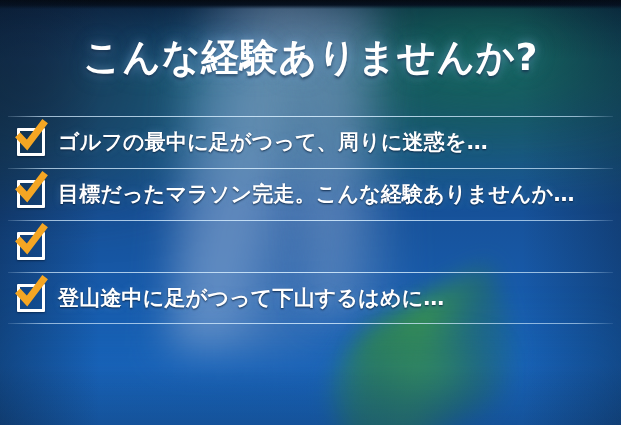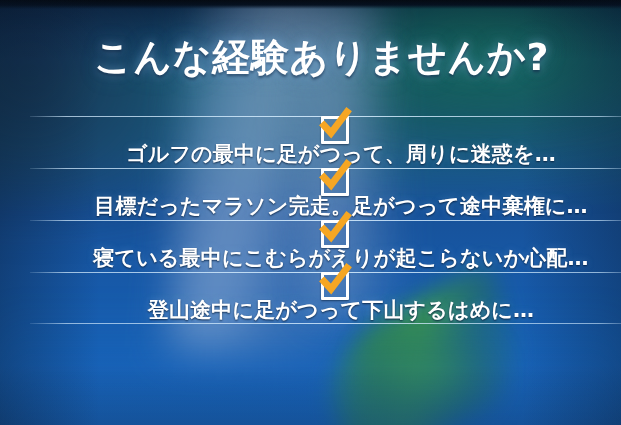--- a/index.html
+++ b/index.html
@@ -152,21 +152,20 @@
       linear-gradient(90deg, rgba(6,18,36,0.35) 0%, rgba(6,18,36,0) 16%,
                              rgba(6,18,36,0) 84%, rgba(6,18,36,0.30) 100%),
       linear-gradient(180deg, rgba(4,12,26,0.30) 0%, rgba(4,12,26,0) 14%,
                              rgba(4,12,26,0) 86%, rgba(4,12,26,0.22) 100%);
   }
 
   
   .content {
     position: absolute;
     inset: 0;
-    margin-left: 22px;
   }
 
   .headline {
     position: absolute;
     top: 38px;
     left: 0;
     width: 100%;
     text-align: center;
     color: #ffffff;
     font-size: 38px;
@@ -186,21 +185,20 @@
     left: 0;
     width: 621px;
   }
 
   .row {
     position: relative;
     height: 52px;
     display: flex;
     align-items: center;
     padding-left: 17px;
-    flex-direction: column;
   }
   .row::before {
     content: "";
     position: absolute;
     top: 0;
     left: 8px;
     width: 605px;
     height: 1px;
     background: linear-gradient(90deg,
       rgba(190,220,245,0.15) 0%,
@@ -292,31 +290,30 @@
         <span class="row-label">ゴルフの最中に足がつって、周りに迷惑を…</span>
       </div>
 
       <div class="row">
         <span class="check">
           <span class="box"></span>
           <svg viewBox="0 0 34 34" aria-hidden="true">
             <path d="M6 16.5 L13 24 L29 3" fill="none" stroke="#f5a623" stroke-width="7" stroke-linecap="square" stroke-linejoin="miter"></path>
           </svg>
         </span>
-        <span class="row-label">目標だったマラソン完走。足がつって途中棄権に…</span>
+        <span class="row-label">目標だったマラソン完走。こんな経験ありませんか…</span>
       </div>
 
       <div class="row">
         <span class="check">
           <span class="box"></span>
           <svg viewBox="0 0 34 34" aria-hidden="true">
             <path d="M6 16.5 L13 24 L29 3" fill="none" stroke="#f5a623" stroke-width="7" stroke-linecap="square" stroke-linejoin="miter"></path>
           </svg>
         </span>
-        <span class="row-label">寝ている最中にこむらがえりが起こらないか心配…</span>
       </div>
 
 
       <div class="row last-rule">
         <span class="check">
           <span class="box"></span>
           <svg viewBox="0 0 34 34" aria-hidden="true">
             <path d="M6 16.5 L13 24 L29 3" fill="none" stroke="#f5a623" stroke-width="7" stroke-linecap="square" stroke-linejoin="miter"></path>
           </svg>
         </span>

